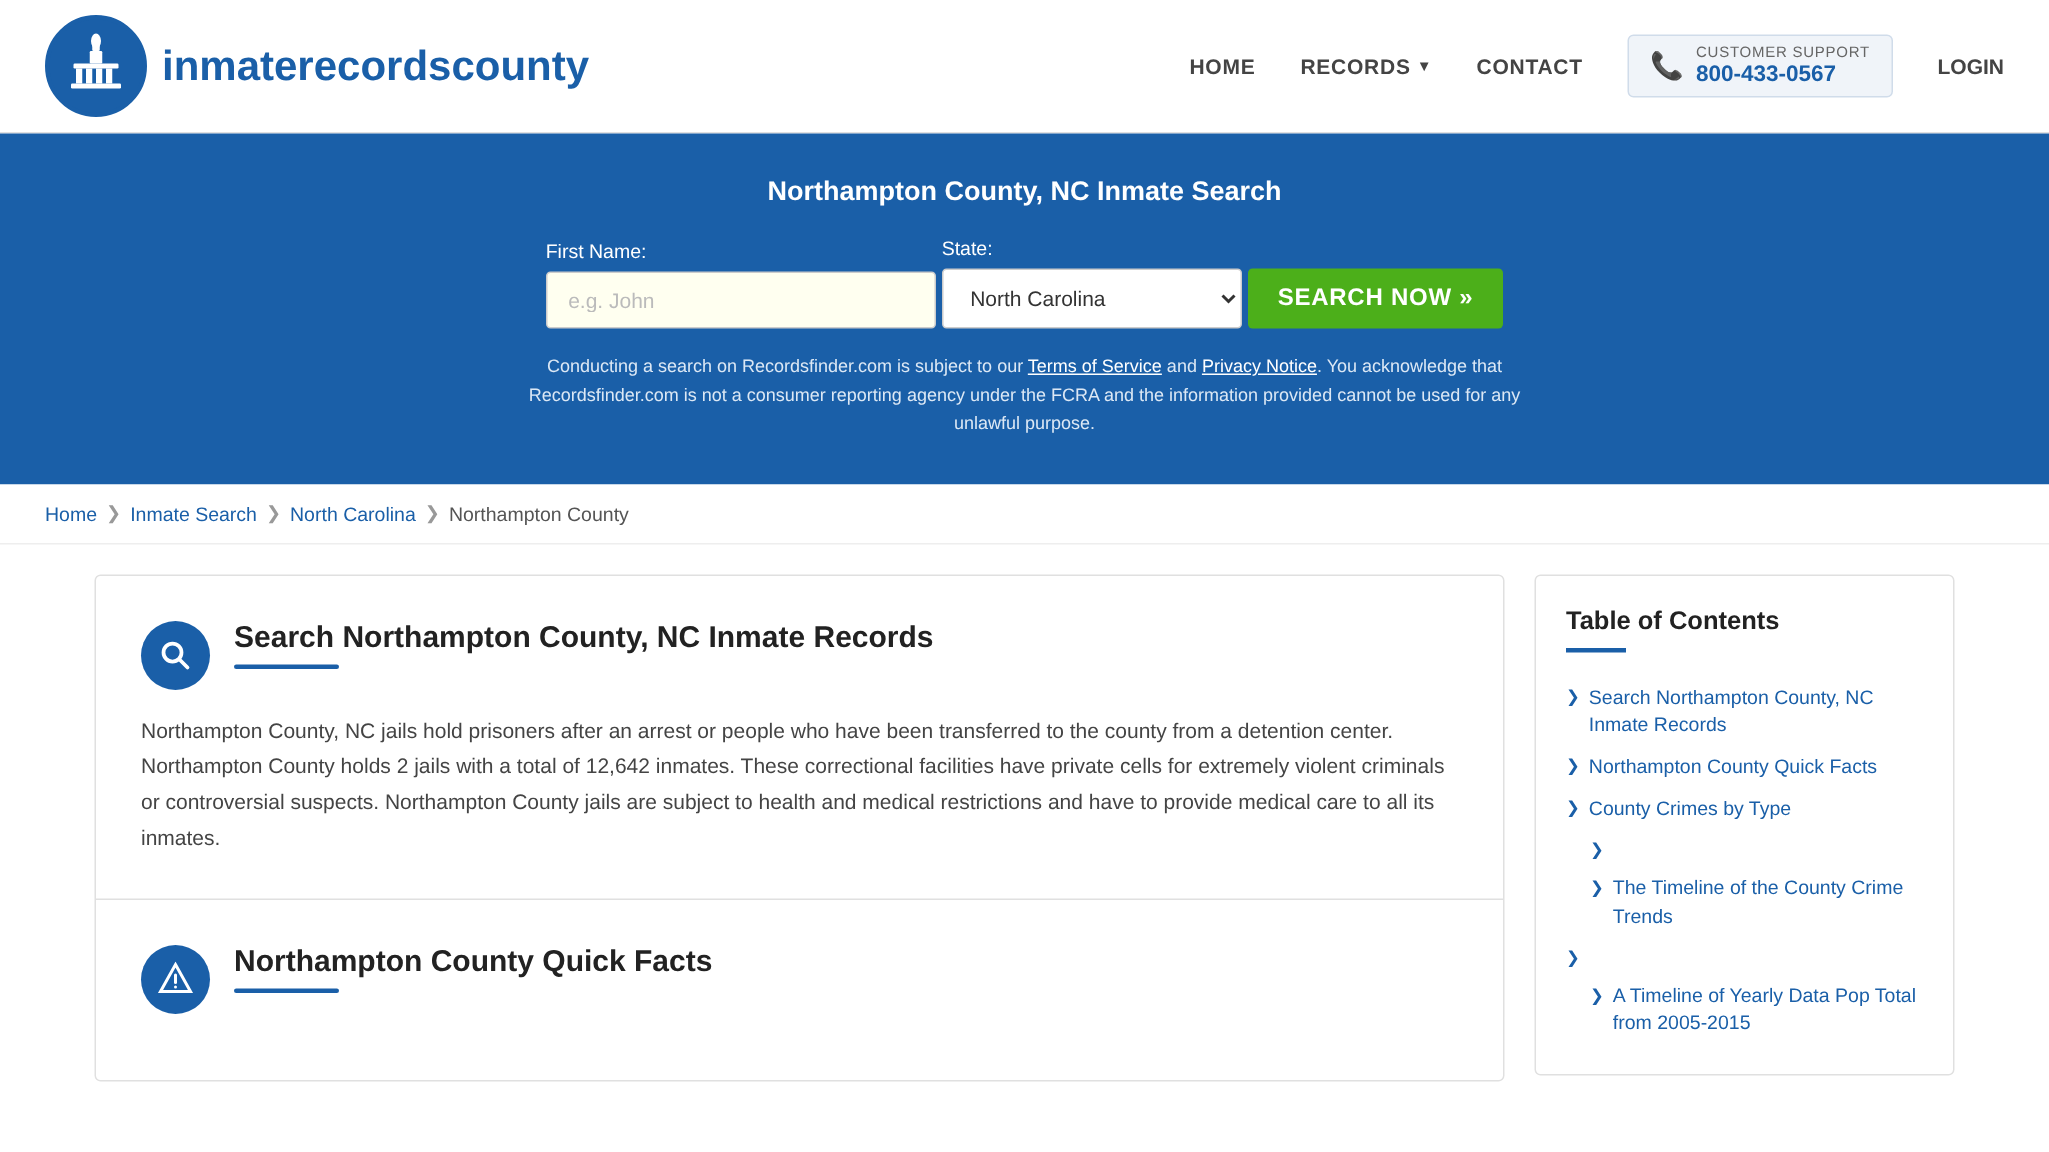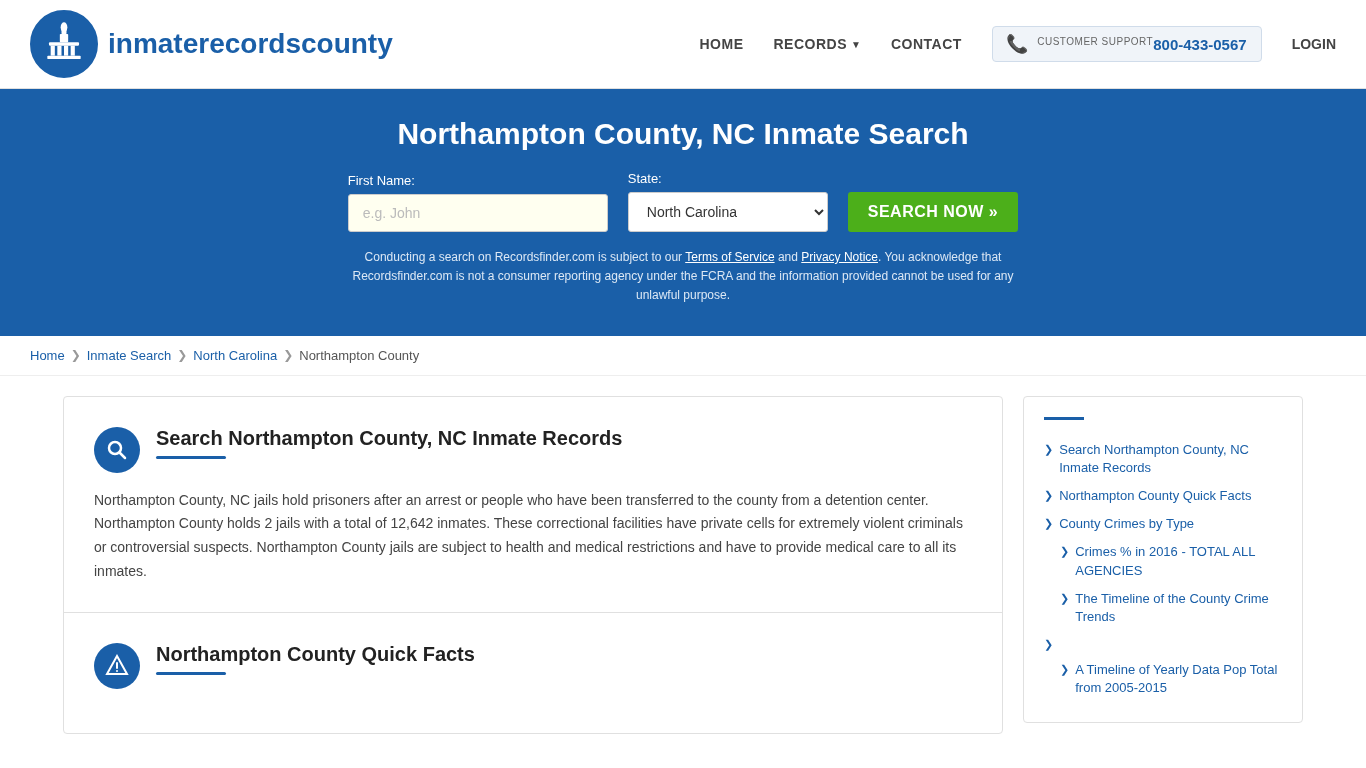--- a/index.html
+++ b/index.html
@@ -77,21 +77,21 @@
       border: 1px solid #d0dcea;
       border-radius: 4px;
       padding: 6px 14px;
     }
     .support-icon {
       color: #1a5fa8;
       font-size: 18px;
     }
     .support-text {
       display: flex;
-      flex-direction: row;
+      flex-direction: column;
     }
     .support-label {
       font-size: 10px;
       color: #666;
       text-transform: uppercase;
       letter-spacing: 0.5px;
     }
     .support-number {
       font-size: 15px;
       font-weight: bold;
@@ -105,29 +105,29 @@
     }
 
     
     .hero {
       background: #1a5fa8;
       padding: 28px 20px 30px;
       text-align: center;
     }
     .hero-title {
       color: #fff;
-      font-size: 30px;
+      font-size: 18px;
       font-weight: bold;
       margin-bottom: 20px;
     }
     .search-form {
       display: flex;
       align-items: flex-end;
       justify-content: center;
-      gap: 20px;
+      gap: 4px;
       margin-bottom: 16px;
     }
     .form-field {
       display: flex;
       flex-direction: column;
       text-align: left;
     }
     .form-label {
       color: #fff;
       font-size: 13px;
@@ -421,37 +421,37 @@
         </div>
         <div class="section-title-wrap">
           <h2 class="section-title">Northampton County Quick Facts</h2>
           <div class="title-underline"></div>
         </div>
       </div>
     </div>
   </div>
 
   <aside class="toc-sidebar">
+    <h3 class="toc-title">Table of Contents</h3>
     <div class="toc-divider"></div>
     <div>
       <a class="toc-item" href="#">
         <span class="toc-chevron">❯</span>
         <span class="toc-item-text">Search Northampton County, NC Inmate Records</span>
       </a>
       <a class="toc-item" href="#">
         <span class="toc-chevron">❯</span>
         <span class="toc-item-text">Northampton County Quick Facts</span>
       </a>
       <a class="toc-item" href="#">
         <span class="toc-chevron">❯</span>
         <span class="toc-item-text">County Crimes by Type</span>
       </a>
       <a class="toc-item toc-sub-item" href="#">
         <span class="toc-chevron">❯</span>
-        <span class="toc-item-text">Crimes % in 2016 - TOTAL ALL AGENCIES</span>
       </a>
       <a class="toc-item toc-sub-item" href="#">
         <span class="toc-chevron">❯</span>
         <span class="toc-item-text">The Timeline of the County Crime Trends</span>
       </a>
       <a class="toc-item" href="#">
         <span class="toc-chevron">❯</span>
       </a>
       <a class="toc-item toc-sub-item" href="#">
         <span class="toc-chevron">❯</span>

